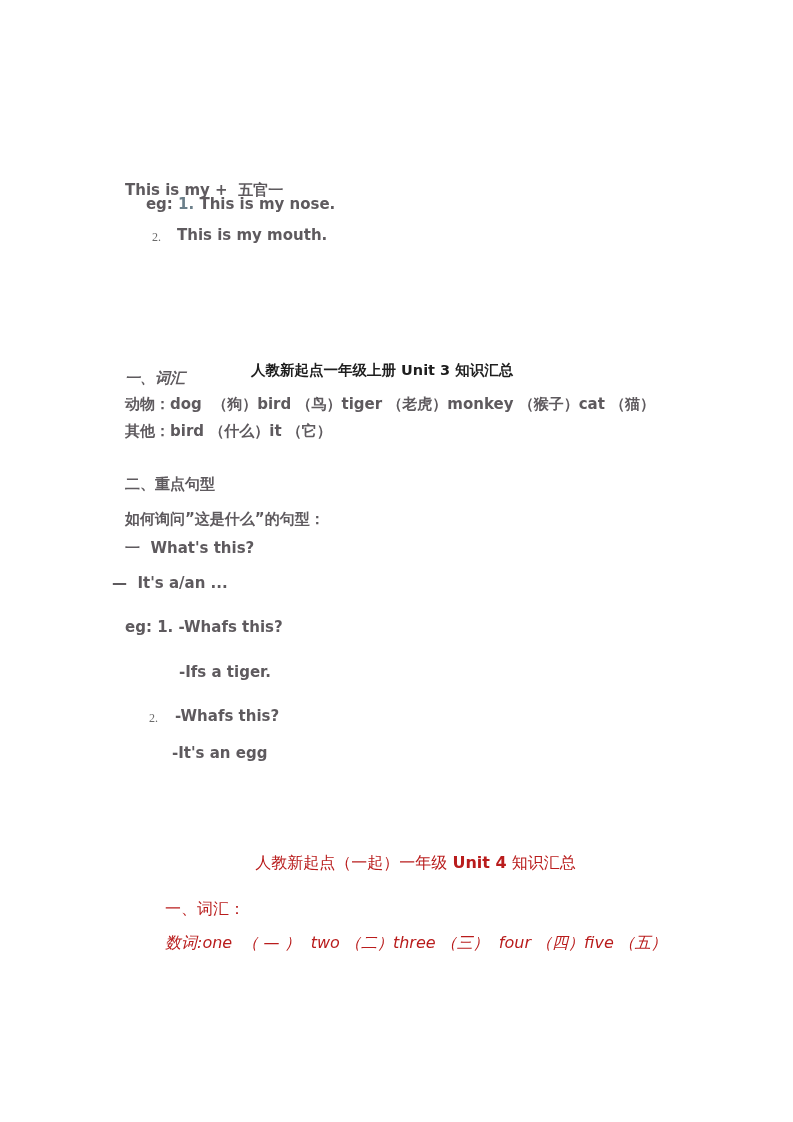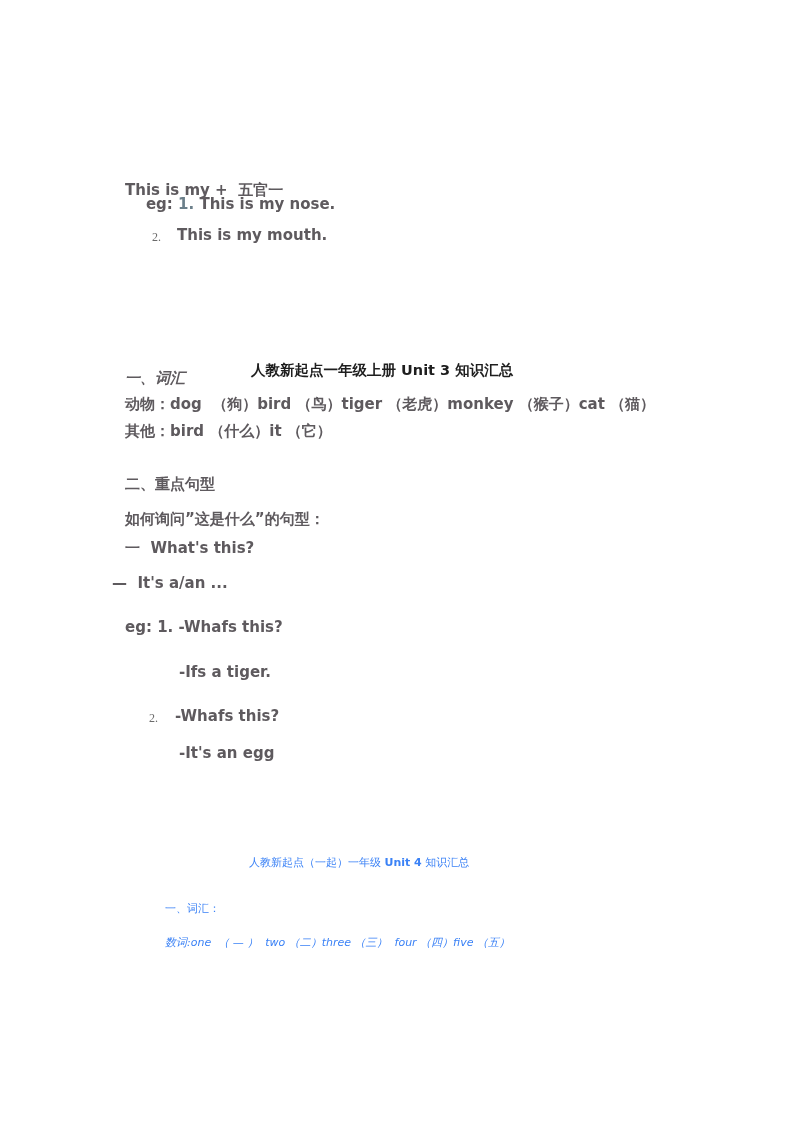--- a/index.html
+++ b/index.html
@@ -2,21 +2,21 @@
 <html><head>
 <meta charset="utf-8">
 <style>
   html, body { margin: 0; padding: 0; }
   body { width: 793px; height: 1122px; background: #ffffff; position: relative; overflow: hidden;
          font-family: "DejaVu Sans", "Liberation Sans", sans-serif; }
   .ln { position: absolute; white-space: pre; font-weight: bold; color: #5e5a5e; font-size: 15px; line-height: 20px; }
   .num { font-family: "Liberation Serif", serif; font-weight: normal; font-size: 12px; color: #6a6a6a; }
   .blue { color: #6b7f8a; }
   .title { color: #1e1e1e; font-size: 14.5px; }
-  .plain { font-weight: normal; color: #3b82f6; font-size: 11px; }
+  .plain { font-weight: normal; color: #b91c1c; font-size: 16px; }
   .bold { font-weight: bold; }
 </style>
 </head>
 <body>
 
 <div>
 
   <div class="ln" style="left:125px; top:156px;margin-top:24px;">This is my +  五官一</div>
 
   <div class="ln" style="left:125px; top:174px;">
@@ -34,21 +34,21 @@
 
   <div class="ln" style="left:125px; top:474px;">二、重点句型</div>
   <div class="ln" style="left:125px; top:509px;">如何询问”这是什么”的句型：</div>
   <div class="ln" style="left:125px; top:538px;">一  What's this?</div>
   <div class="ln" style="left:112px; top:573px;text-align:center;">—  It's a/an ...</div>
 
   <div class="ln" style="left:125px; top:617px;">eg: 1. -Whafs this?</div>
   <div class="ln" style="left:179px; top:662px;">-Ifs a tiger.</div>
   <div class="ln num" style="left:149px; top:708px;">2.</div>
   <div class="ln" style="left:175px; top:706px;">-Whafs this?</div>
-  <div class="ln" style="left:179px; top:743px;text-align:right;">-It's an egg</div>
+  <div class="ln" style="left:172px; top:743px;text-align:right;">-It's an egg</div>
 
   <div class="ln plain" style="left:235px; top:833px;">
     <span>人教新起点（一起）一年级 </span><span class="bold">Unit 4</span><span> 知识汇总</span>
   </div>
 
   <div class="ln plain" style="left:165px; top:899px;">一、词汇：</div>
   <div class="ln plain" style="left:165px; top:933px;font-style:italic;">数词:one  （ — ）  two （二）three （三）  four （四）five （五）</div>
 
 </div>
 

